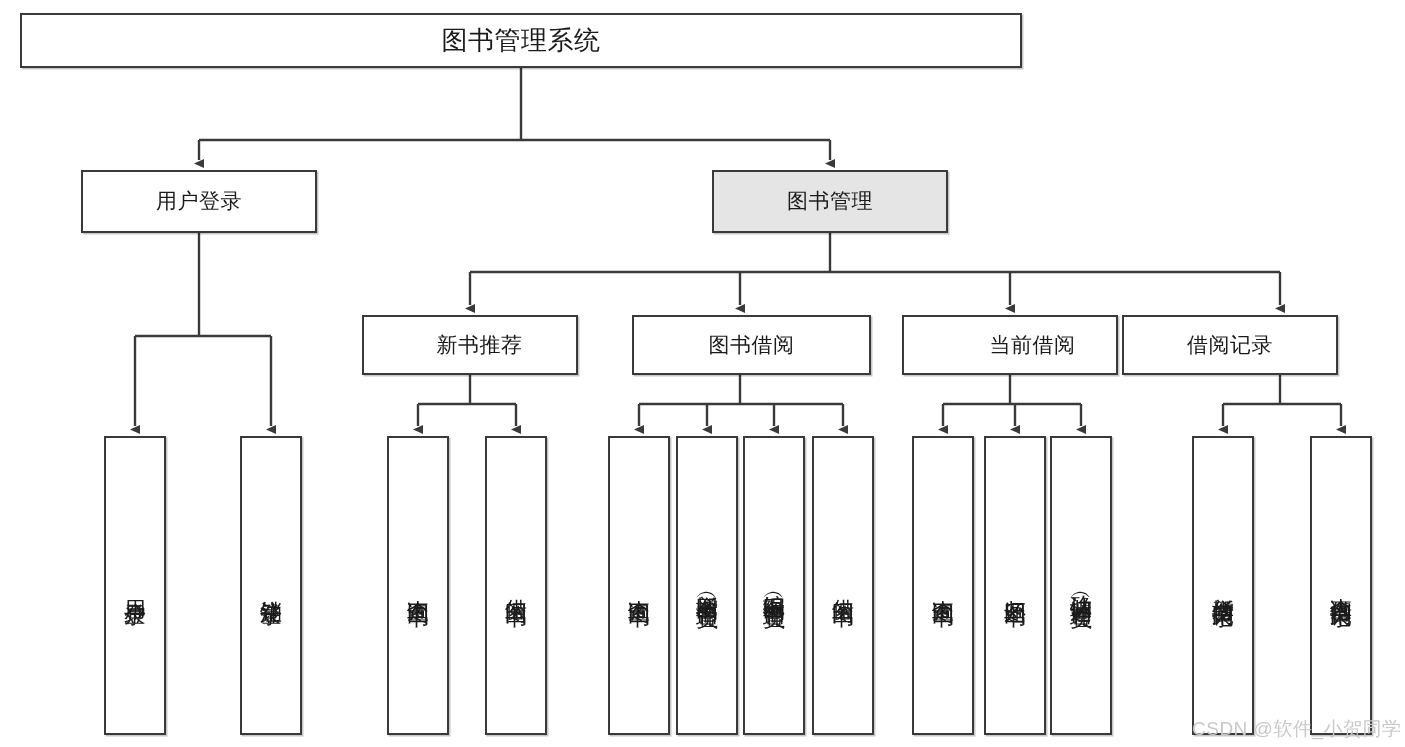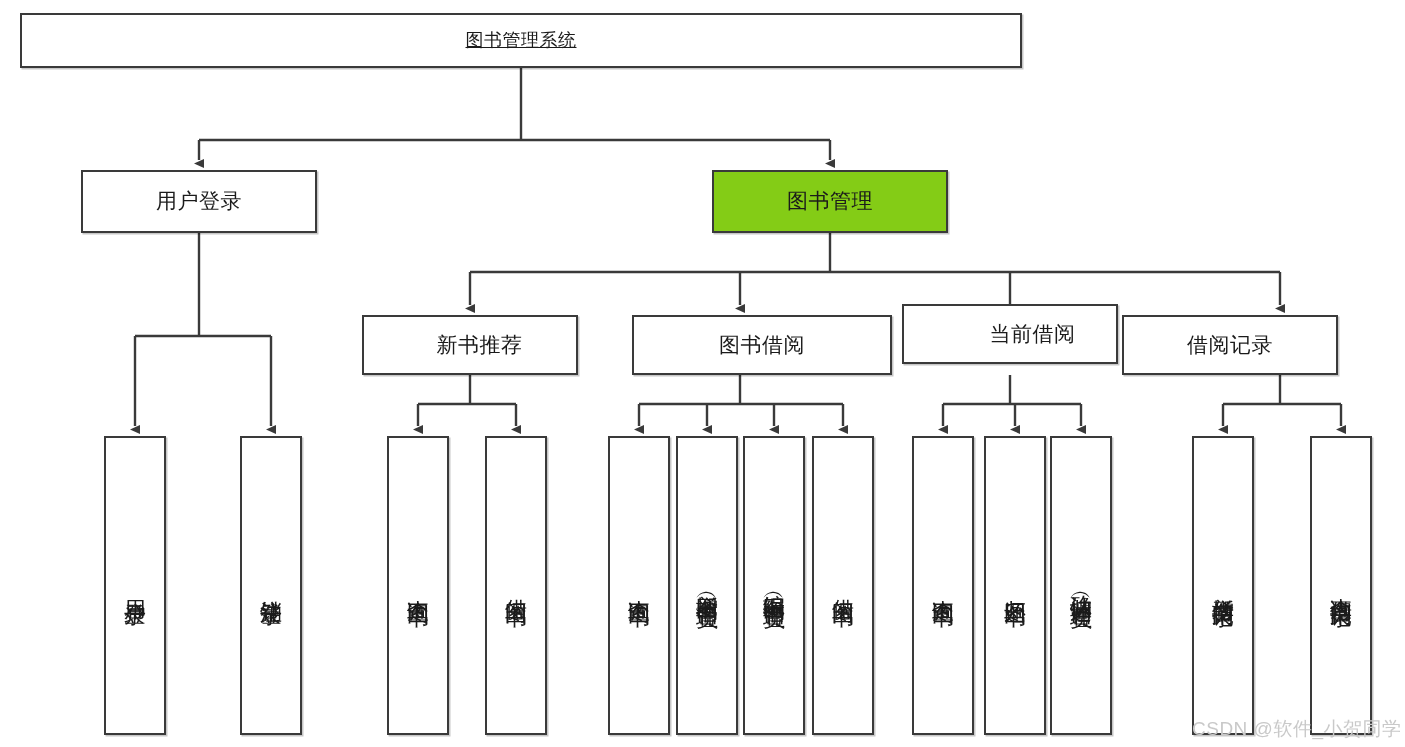--- a/index.html
+++ b/index.html
@@ -47,21 +47,21 @@
   }
   .node.vertical .node-label {
     writing-mode: vertical-rl;
     text-orientation: upright;
     font-size: 22px;
     letter-spacing: 2px;
     line-height: 1.0;
     white-space: normal;
     max-height: 270px;
   }
-  .node.root .node-label { font-size: 18px; text-decoration: underline; }
+  .node.root .node-label { font-size: 26px; }
   .watermark {
     position: absolute;
     color: #c9c9c9;
     font-size: 19px;
     letter-spacing: 0.5px;
     white-space: nowrap;
     user-select: none;
   }
 </style>
 </head>
@@ -112,30 +112,30 @@
       </g>
   </svg>
 
   <div id="node-layer">
       <div class="node root" style="left: 20px; top: 13px; width: 1002px; height: 55px; border-color: rgb(58, 58, 58); background: rgb(255, 255, 255);">
         <span class="node-label" style="color: rgb(27, 27, 27);">图书管理系统</span>
       </div>
       <div class="node" style="left: 81px; top: 170px; width: 236px; height: 63px; border-color: rgb(58, 58, 58); background: rgb(255, 255, 255);">
         <span class="node-label" style="color: rgb(27, 27, 27);">用户登录</span>
       </div>
-      <div class="node" style="left: 712px; top: 170px; width: 236px; height: 63px; border-color: rgb(58, 58, 58); background: #84cc16; justify-content: center;">
+      <div class="node" style="left: 712px; top: 170px; width: 236px; height: 63px; border-color: rgb(58, 58, 58); background: #e5e5e5; justify-content: center;">
         <span class="node-label" style="color: rgb(27, 27, 27);">图书管理</span>
       </div>
       <div class="node" style="left: 362px; top: 315px; width: 216px; height: 60px; border-color: rgb(58, 58, 58); background: rgb(255, 255, 255);">
         <span class="node-label" style="color: rgb(27, 27, 27); margin-left: 19px;">新书推荐</span>
       </div>
-      <div class="node" style="left: 632px; top: 315px; width: 260px; height: 60px; border-color: rgb(58, 58, 58); background: rgb(255, 255, 255);">
+      <div class="node" style="left: 632px; top: 315px; width: 239px; height: 60px; border-color: rgb(58, 58, 58); background: rgb(255, 255, 255);">
         <span class="node-label" style="color: rgb(27, 27, 27);">图书借阅</span>
       </div>
-      <div class="node" style="left: 902px; top: 304px; width: 216px; height: 60px; border-color: rgb(58, 58, 58); background: rgb(255, 255, 255); padding-left: 45px;">
+      <div class="node" style="left: 902px; top: 315px; width: 216px; height: 60px; border-color: rgb(58, 58, 58); background: rgb(255, 255, 255); padding-left: 45px;">
         <span class="node-label" style="color: rgb(27, 27, 27);">当前借阅</span>
       </div>
       <div class="node" style="left: 1122px; top: 315px; width: 216px; height: 60px; border-color: rgb(58, 58, 58); background: rgb(255, 255, 255);">
         <span class="node-label" style="color: rgb(27, 27, 27);">借阅记录</span>
       </div>
       <div class="node vertical" style="left: 104px; top: 436px; width: 62px; height: 299px; border-color: rgb(58, 58, 58); background: rgb(255, 255, 255);">
         <span class="node-label" style="color: rgb(27, 27, 27);">用户登录</span>
       </div>
       <div class="node vertical" style="left: 240px; top: 436px; width: 62px; height: 299px; border-color: rgb(58, 58, 58); background: rgb(255, 255, 255);">
         <span class="node-label" style="color: rgb(27, 27, 27);">注销登录</span>

